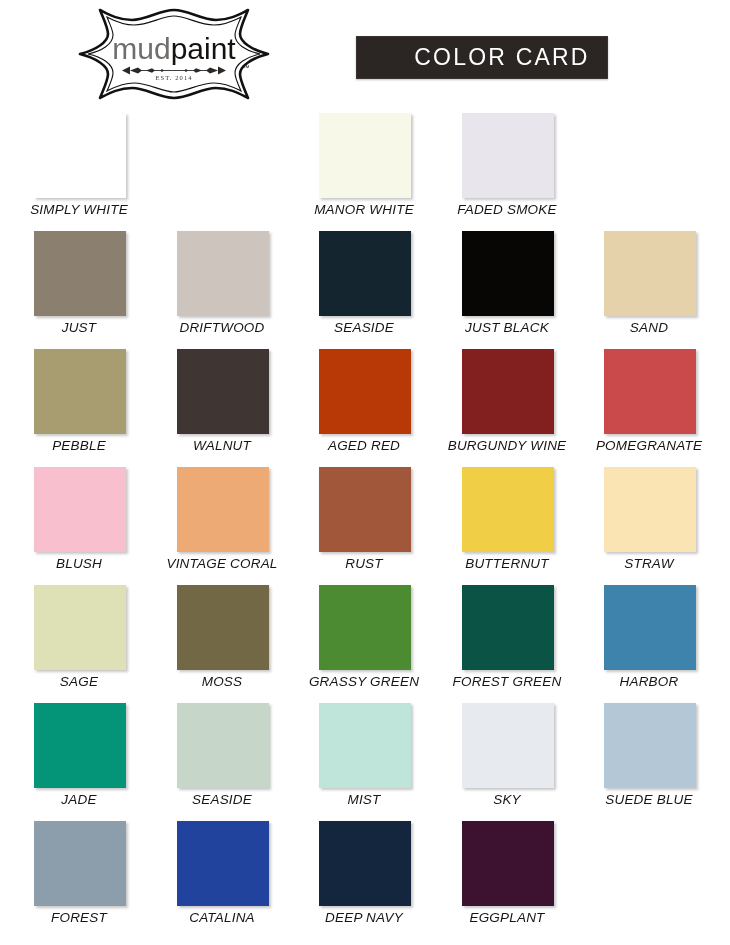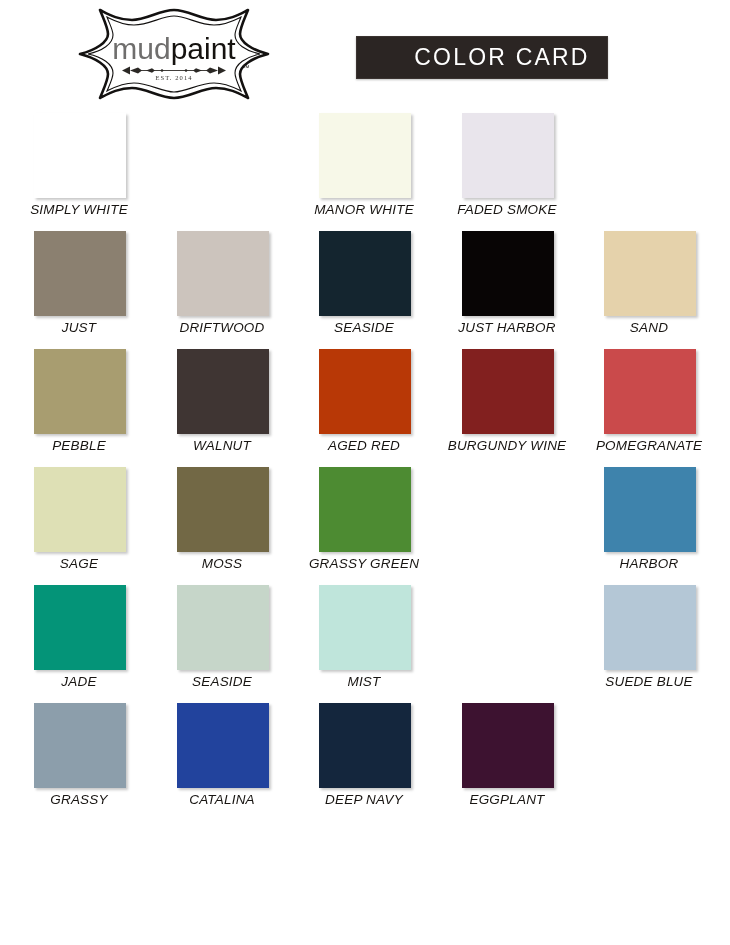--- a/index.html
+++ b/index.html
@@ -240,21 +240,21 @@
       <div class="cell c1">
         <div class="swatch" style="background: rgb(204, 196, 189);"></div>
         <div class="label">DRIFTWOOD</div>
       </div>
       <div class="cell c2">
         <div class="swatch" style="background: rgb(20, 37, 47);"></div>
         <div class="label">SEASIDE</div>
       </div>
       <div class="cell c3">
         <div class="swatch" style="background: rgb(8, 5, 5);"></div>
-        <div class="label">JUST HARBOR</div>
+        <div class="label">JUST BLACK</div>
       </div>
       <div class="cell c4">
         <div class="swatch" style="background: rgb(229, 210, 171);"></div>
         <div class="label">SAND</div>
       </div>
     </div>
     <div class="row">
       <div class="cell c0">
         <div class="swatch" style="background: rgb(168, 157, 112);"></div>
         <div class="label">PEBBLE</div>
@@ -271,58 +271,88 @@
         <div class="swatch" style="background: rgb(130, 32, 31);"></div>
         <div class="label">BURGUNDY WINE</div>
       </div>
       <div class="cell c4">
         <div class="swatch" style="background: rgb(202, 74, 75);"></div>
         <div class="label">POMEGRANATE</div>
       </div>
     </div>
     <div class="row">
       <div class="cell c0">
+        <div class="swatch" style="background: rgb(248, 192, 206);"></div>
+        <div class="label">BLUSH</div>
+      </div>
+      <div class="cell c1">
+        <div class="swatch" style="background: rgb(238, 170, 116);"></div>
+        <div class="label">VINTAGE CORAL</div>
+      </div>
+      <div class="cell c2">
+        <div class="swatch" style="background: rgb(160, 87, 58);"></div>
+        <div class="label">RUST</div>
+      </div>
+      <div class="cell c3">
+        <div class="swatch" style="background: rgb(240, 207, 71);"></div>
+        <div class="label">BUTTERNUT</div>
+      </div>
+      <div class="cell c4">
+        <div class="swatch" style="background: rgb(251, 228, 179);"></div>
+        <div class="label">STRAW</div>
+      </div>
+    </div>
+    <div class="row">
+      <div class="cell c0">
         <div class="swatch" style="background: rgb(222, 224, 181);"></div>
         <div class="label">SAGE</div>
       </div>
       <div class="cell c1">
         <div class="swatch" style="background: rgb(114, 104, 69);"></div>
         <div class="label">MOSS</div>
       </div>
       <div class="cell c2">
         <div class="swatch" style="background: rgb(77, 139, 50);"></div>
         <div class="label">GRASSY GREEN</div>
       </div>
+      <div class="cell c3">
+        <div class="swatch" style="background: rgb(10, 83, 69);"></div>
+        <div class="label">FOREST GREEN</div>
+      </div>
       <div class="cell c4">
         <div class="swatch" style="background: rgb(62, 131, 172);"></div>
         <div class="label">HARBOR</div>
       </div>
     </div>
     <div class="row">
       <div class="cell c0">
         <div class="swatch" style="background: rgb(4, 148, 120);"></div>
         <div class="label">JADE</div>
       </div>
       <div class="cell c2">
         <div class="swatch" style="background: rgb(191, 229, 219);"></div>
         <div class="label">MIST</div>
       </div>
       <div class="cell c1">
         <div class="swatch" style="background: rgb(198, 214, 201);"></div>
         <div class="label">SEASIDE</div>
       </div>
+      <div class="cell c3">
+        <div class="swatch" style="background: rgb(231, 235, 240);"></div>
+        <div class="label">SKY</div>
+      </div>
       <div class="cell c4">
         <div class="swatch" style="background: rgb(180, 199, 214);"></div>
         <div class="label">SUEDE BLUE</div>
       </div>
     </div>
     <div class="row">
       <div class="cell c0">
         <div class="swatch" style="background: rgb(140, 158, 171);"></div>
-        <div class="label">GRASSY</div>
+        <div class="label">FOREST</div>
       </div>
       <div class="cell c1">
         <div class="swatch" style="background: rgb(34, 67, 157);"></div>
         <div class="label">CATALINA</div>
       </div>
       <div class="cell c2">
         <div class="swatch" style="background: rgb(20, 38, 61);"></div>
         <div class="label">DEEP NAVY</div>
       </div>
       <div class="cell c3">

